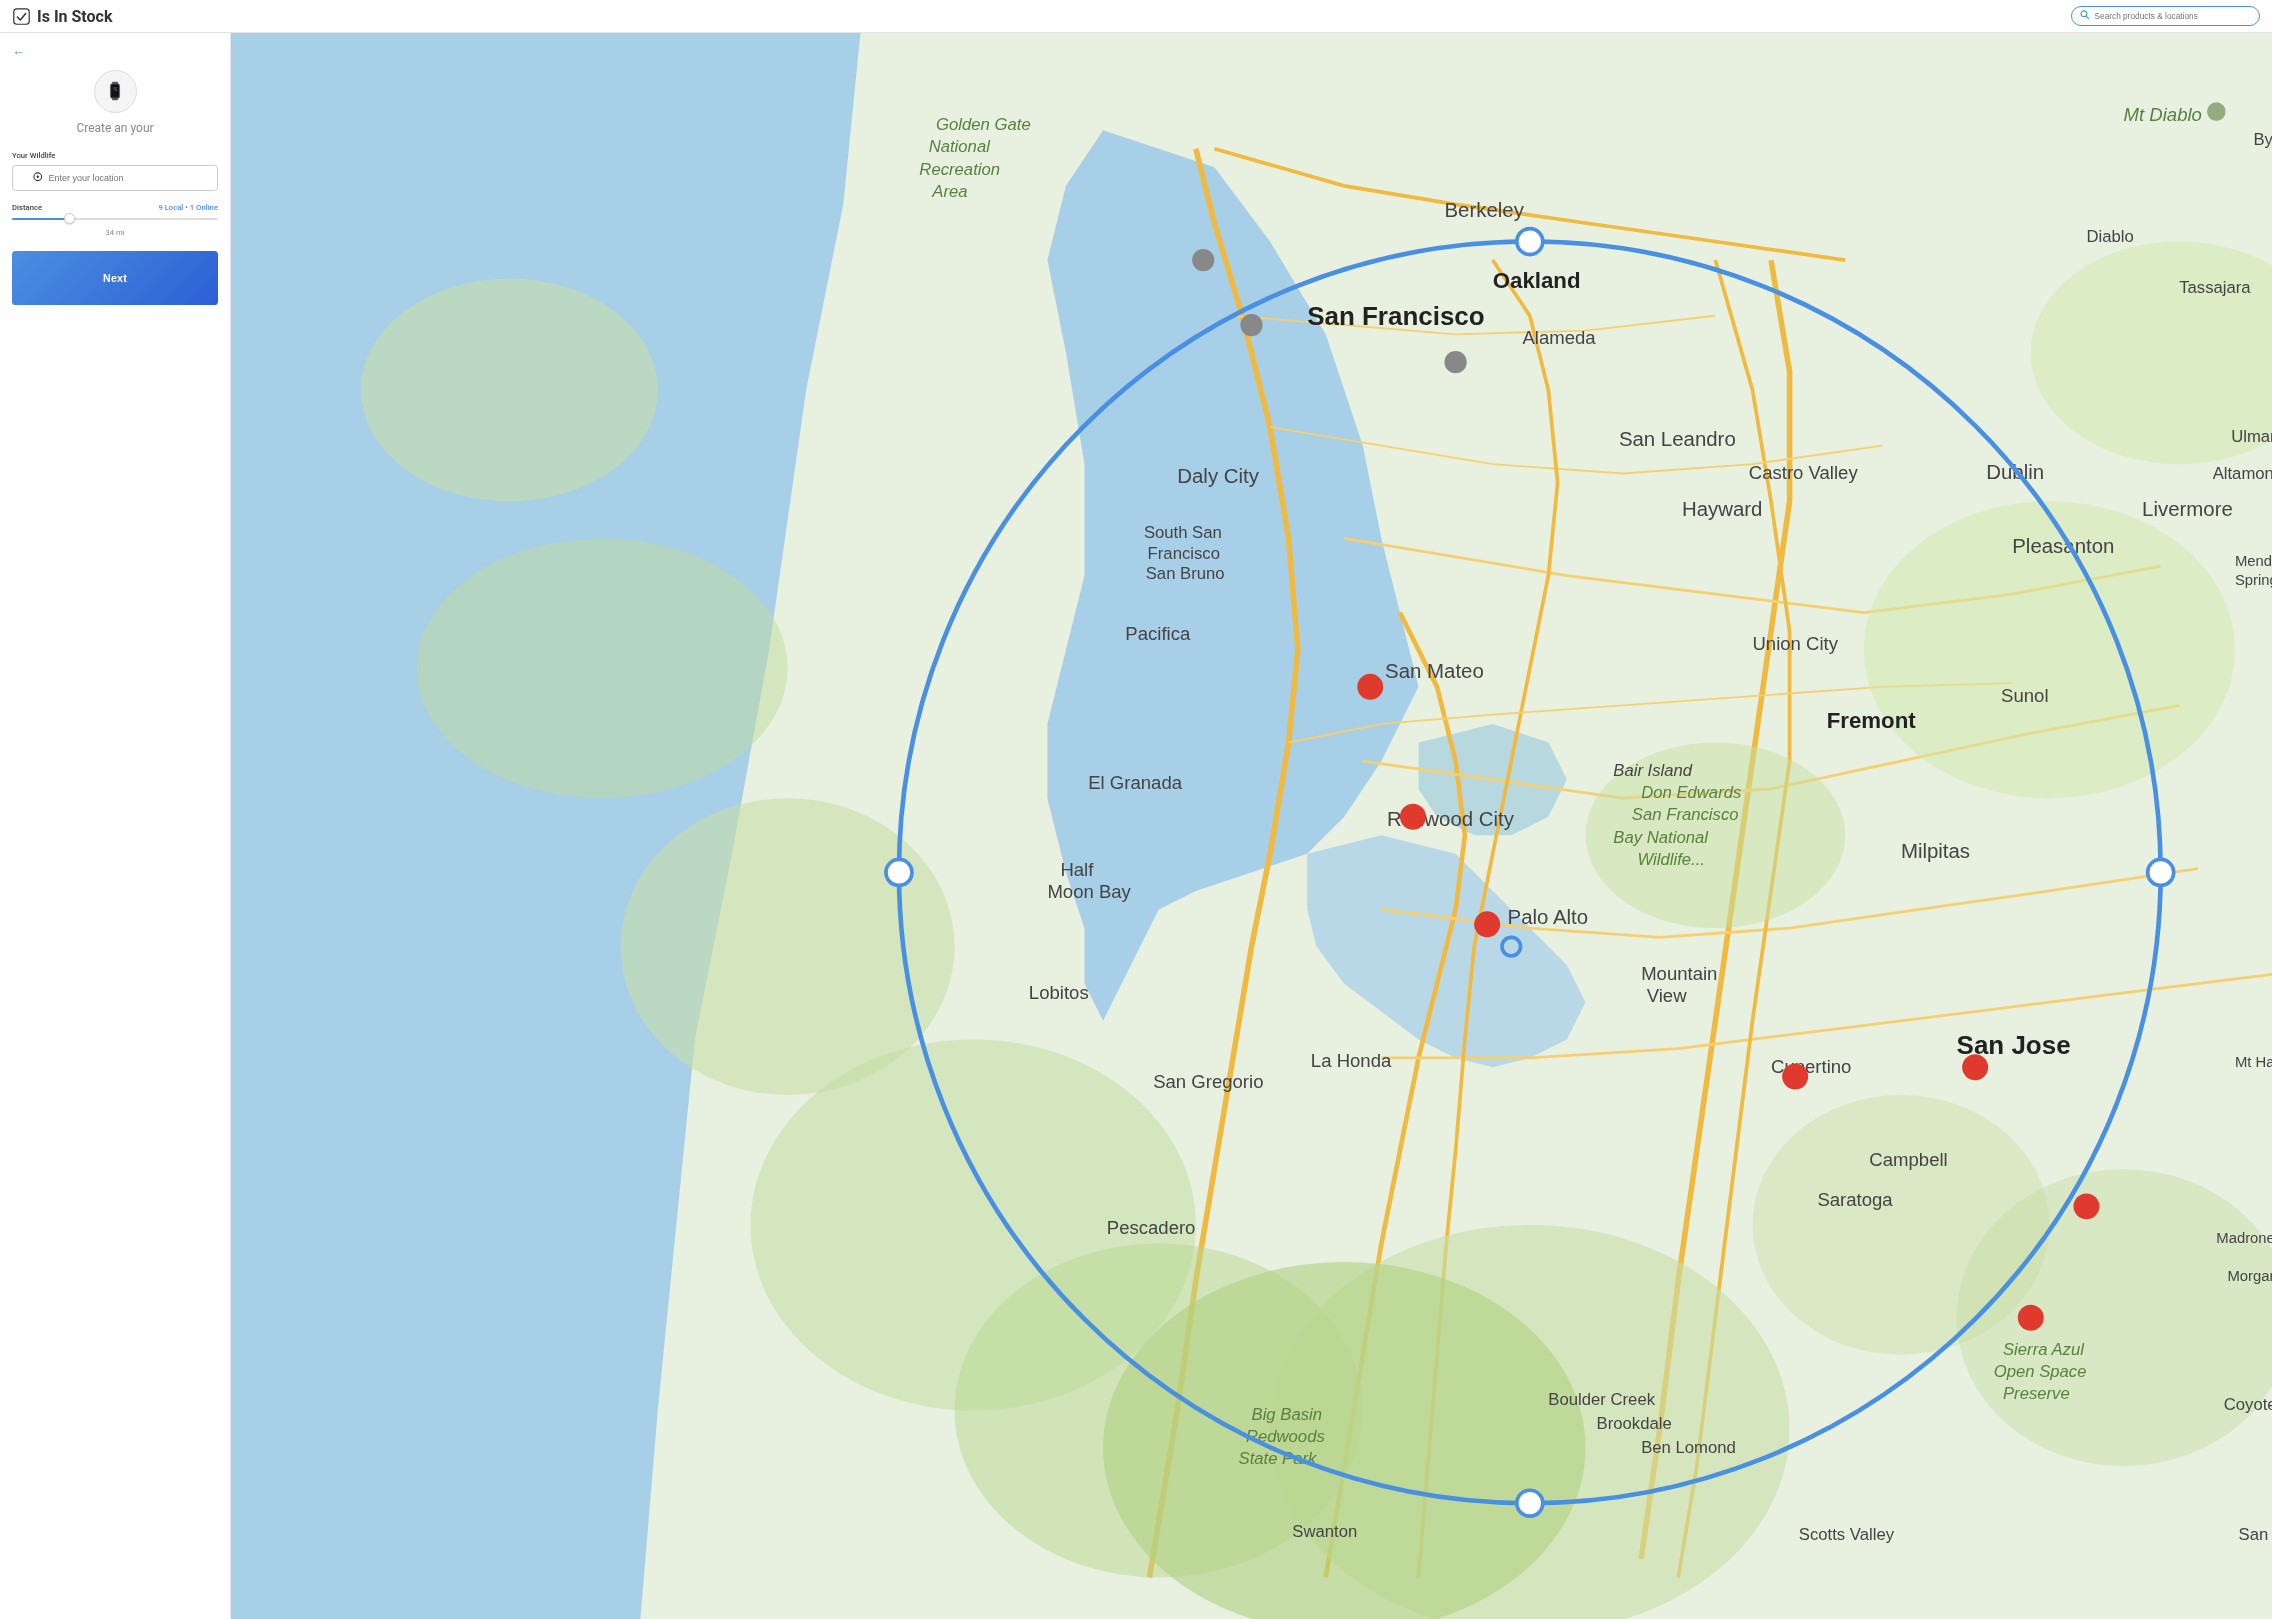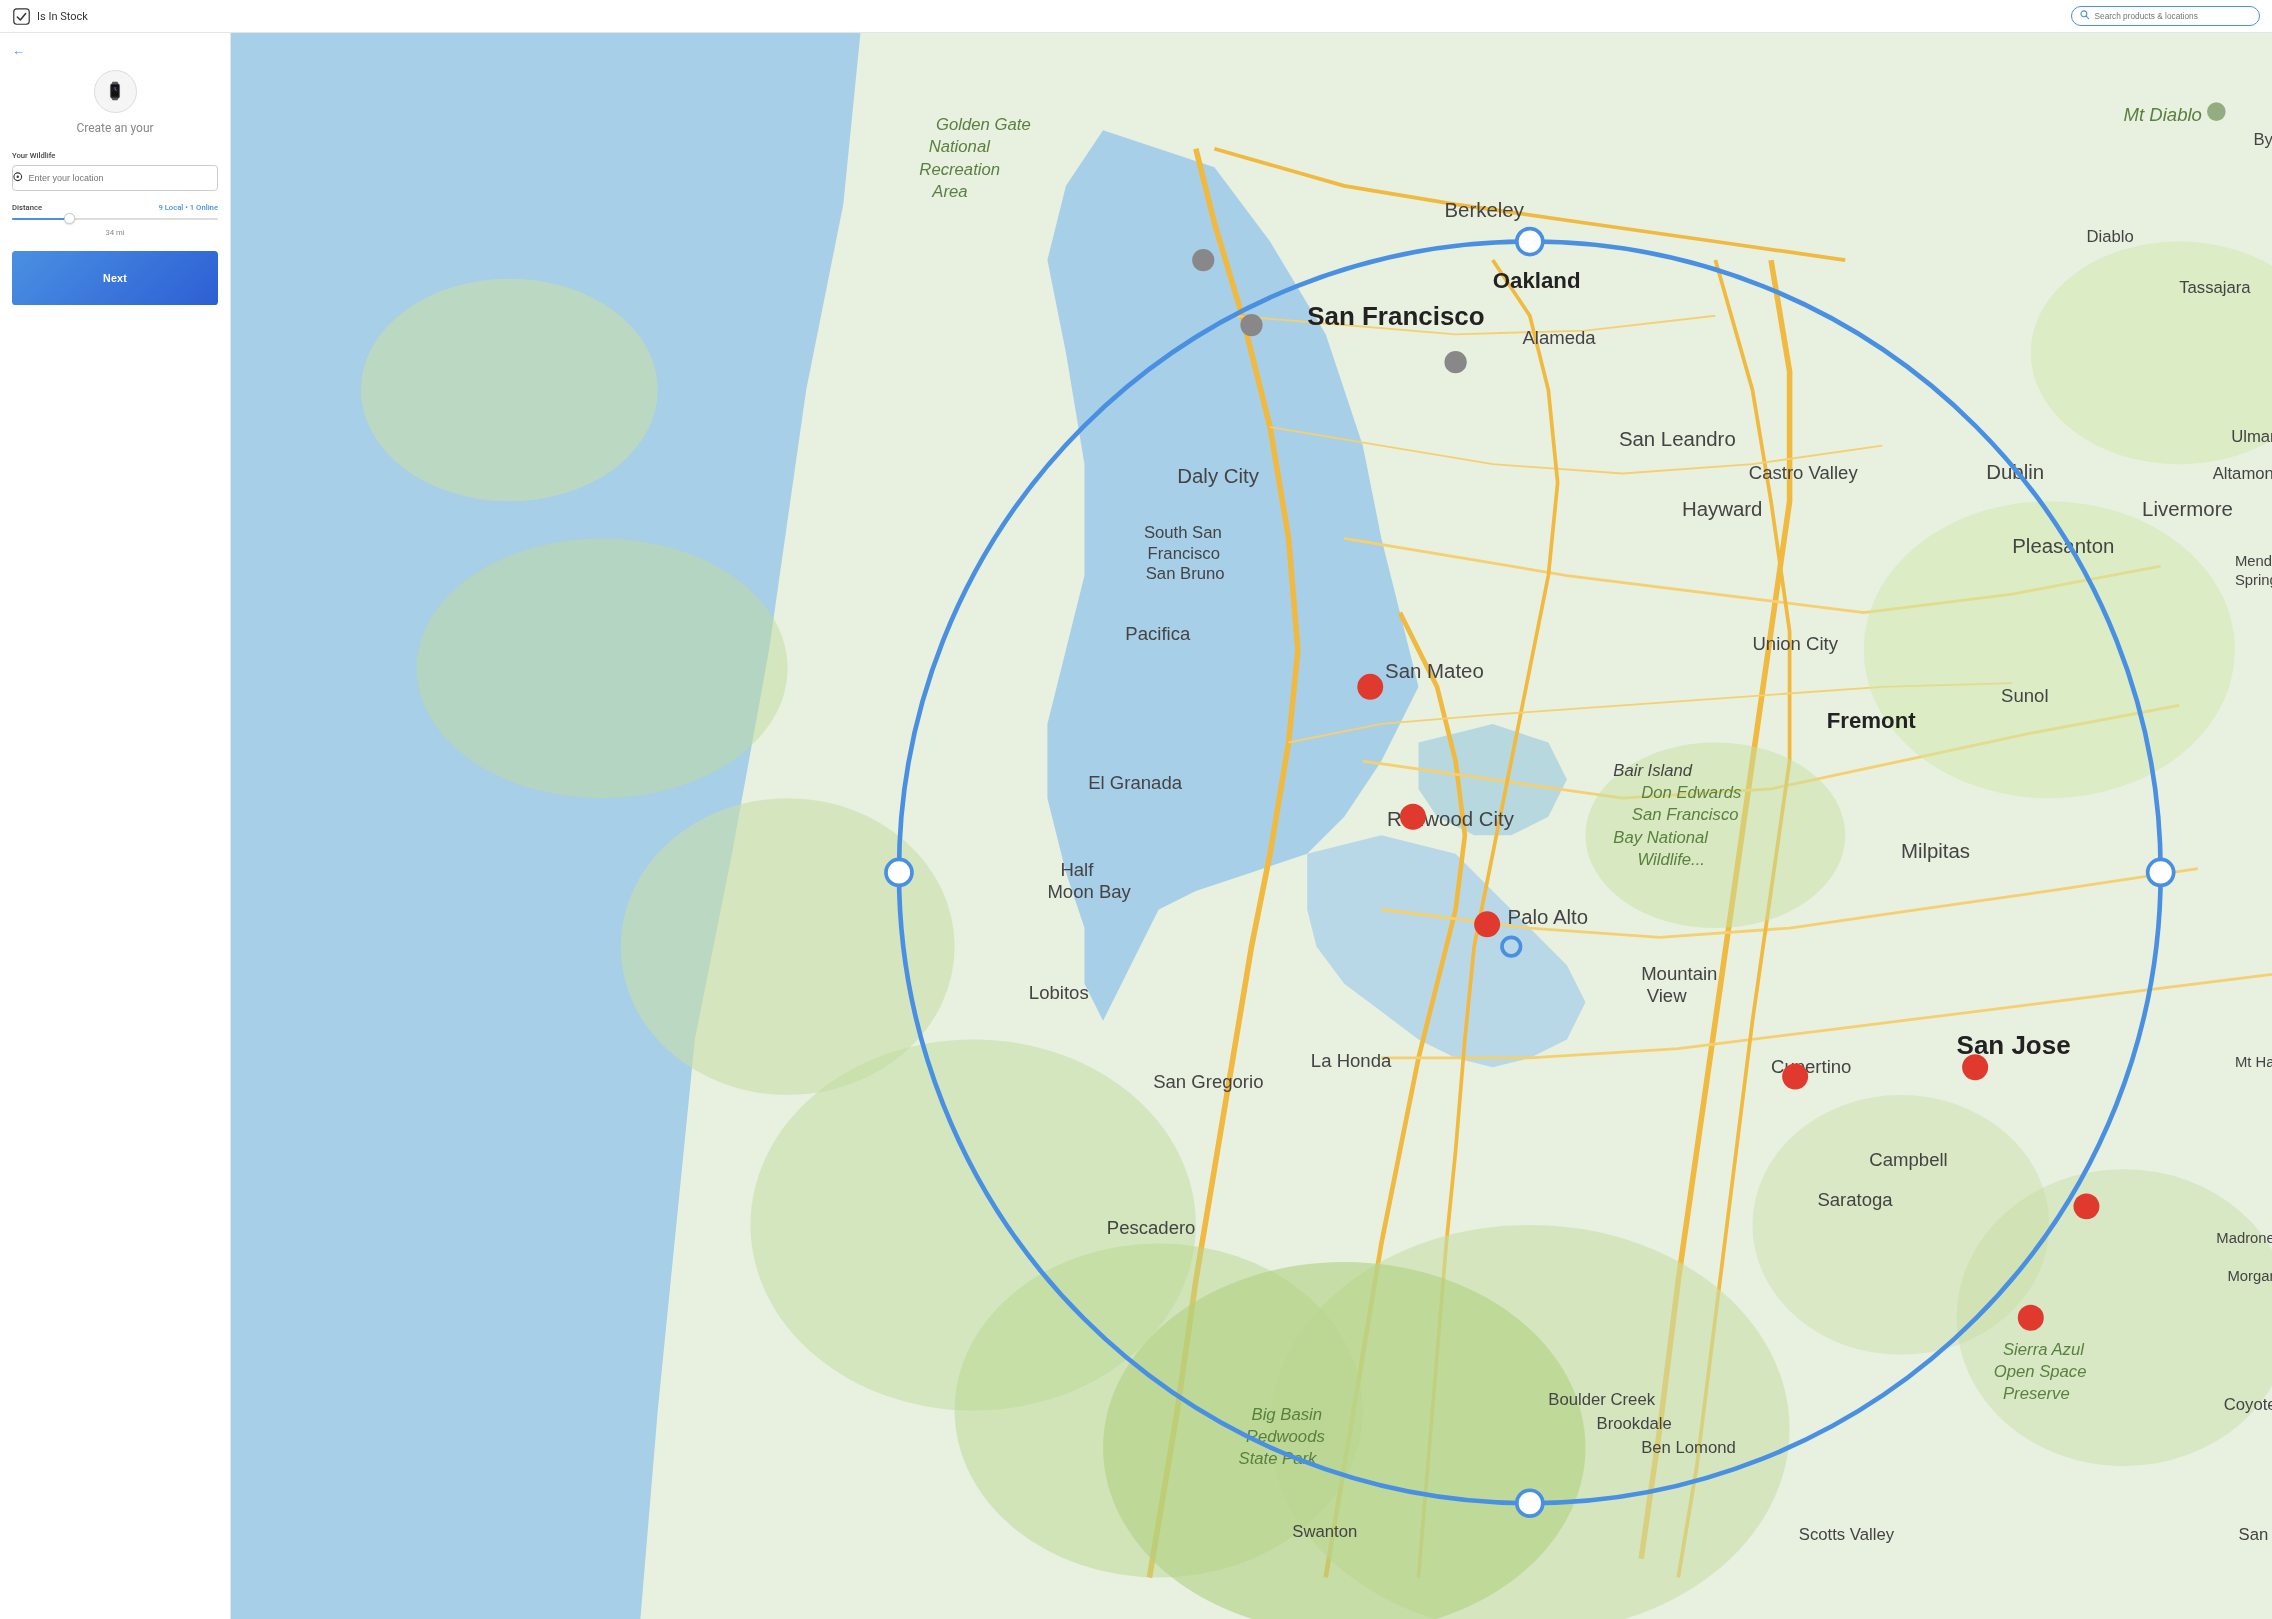--- a/index.html
+++ b/index.html
@@ -19,22 +19,22 @@
     .header-logo {
       display: flex;
       align-items: center;
       gap: 6px;
     }
     .logo-icon {
       width: 19px;
       height: 19px;
     }
     .logo-text {
-      font-size: 11px;
-      font-weight: 400;
+      font-size: 16px;
+      font-weight: 700;
       color: #333;
     }
     .search-container {
       display: flex;
       align-items: center;
       border: 0.9px solid #4a90e2;
       border-radius: 13px;
       padding: 3.6px 8.3px;
       width: 189px;
       background: #fff;
@@ -105,21 +105,21 @@
       font-size: 7.7px;
       color: #444;
       font-weight: 500;
       margin-bottom: 4.7px;
     }
     .location-input-wrap {
       display: flex;
       align-items: center;
       border: 0.9px solid #ccc;
       border-radius: 3.6px;
-      padding: 6px 0;
+      padding: 6px 20px;
       margin-bottom: 12px;
     }
     .location-dot-icon {
       color: #333;
       margin-right: 6px;
       font-size: 9.5px;
       flex-shrink: 0;
     }
     .location-input {
       border: none;

